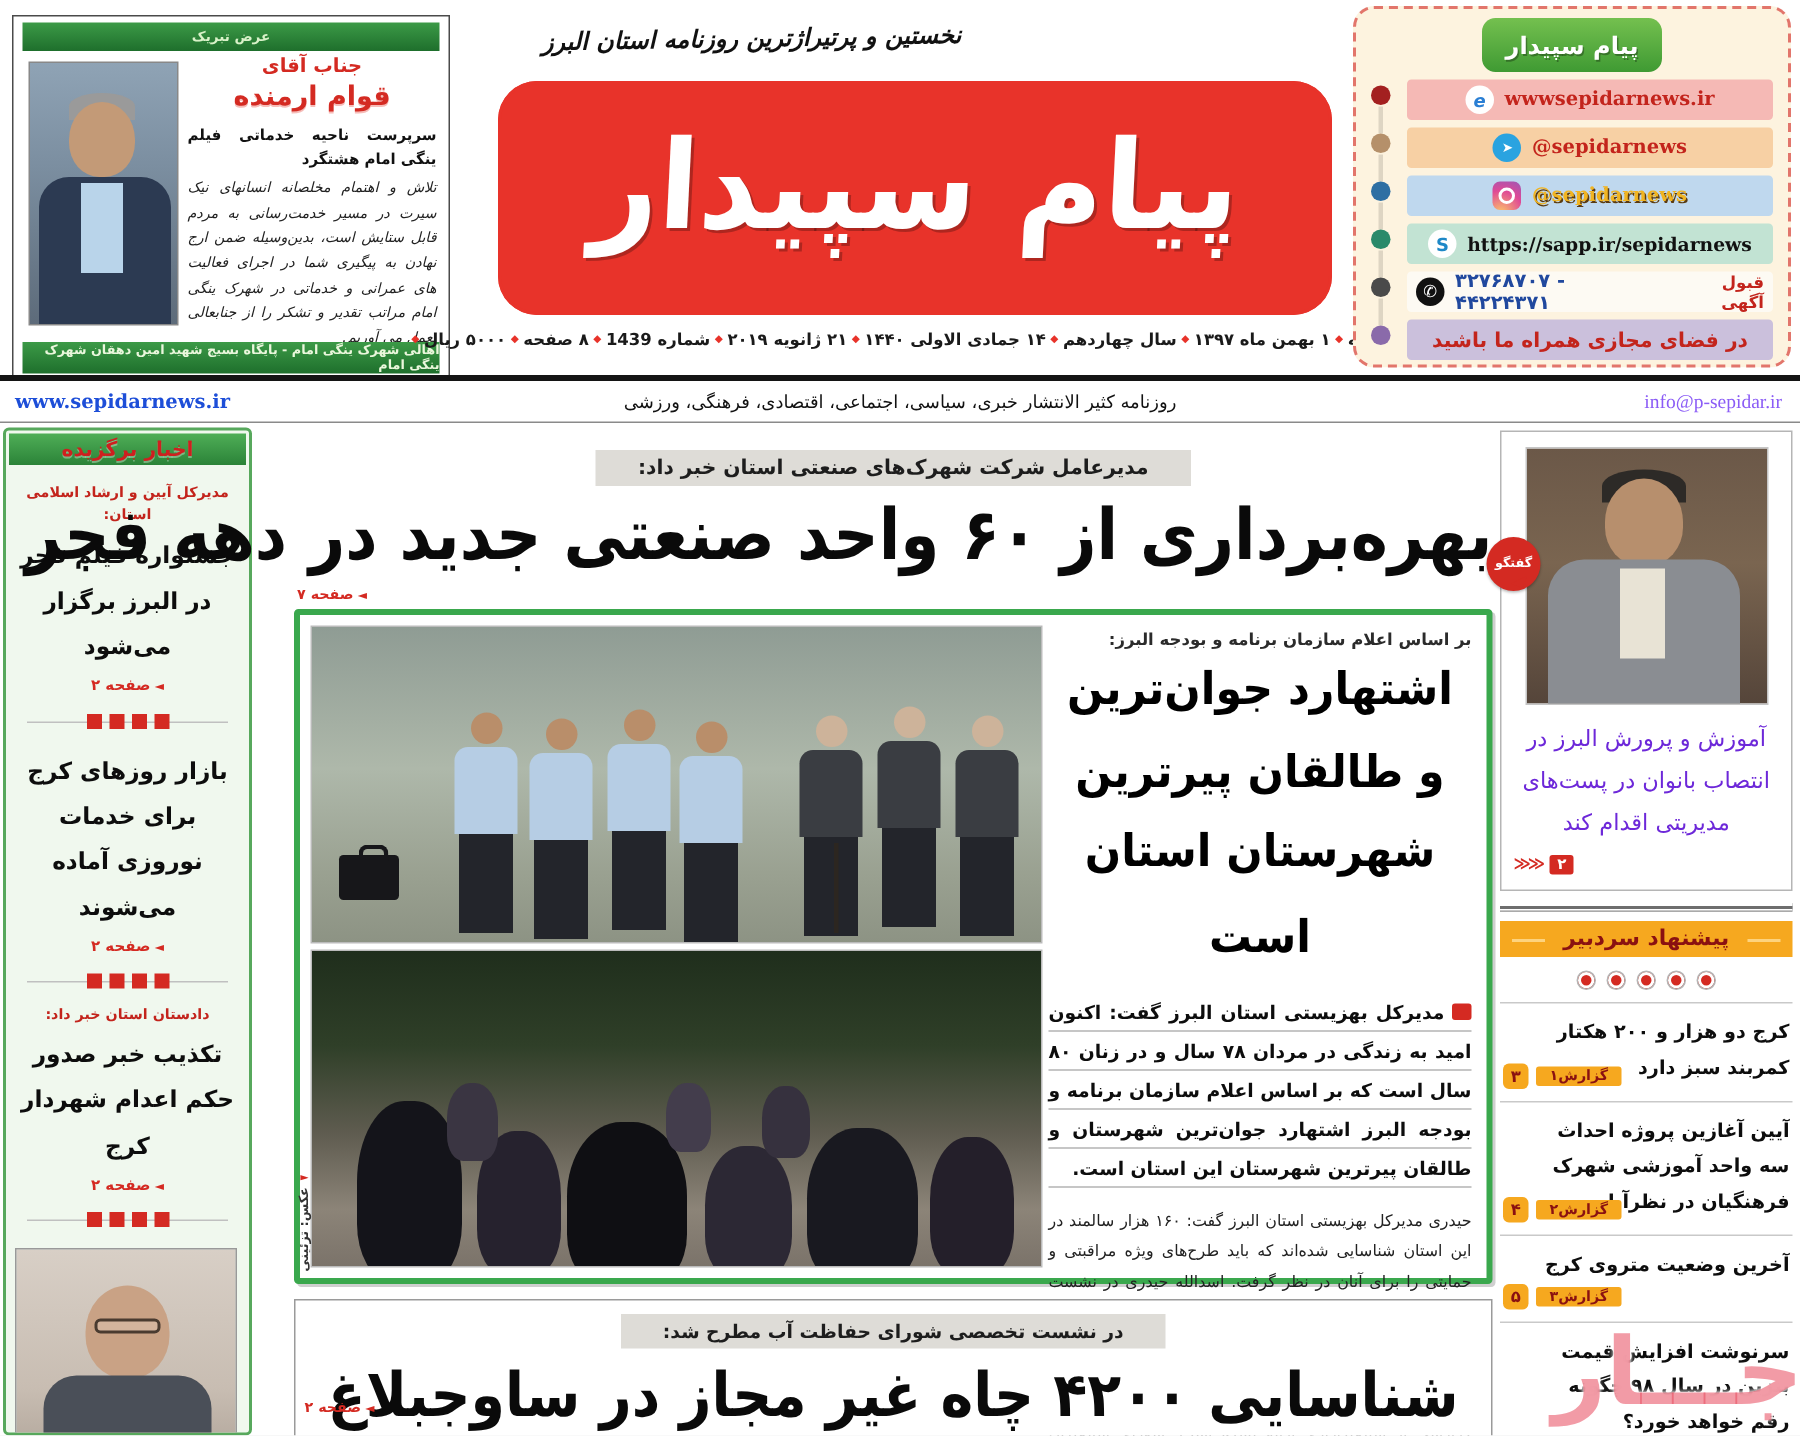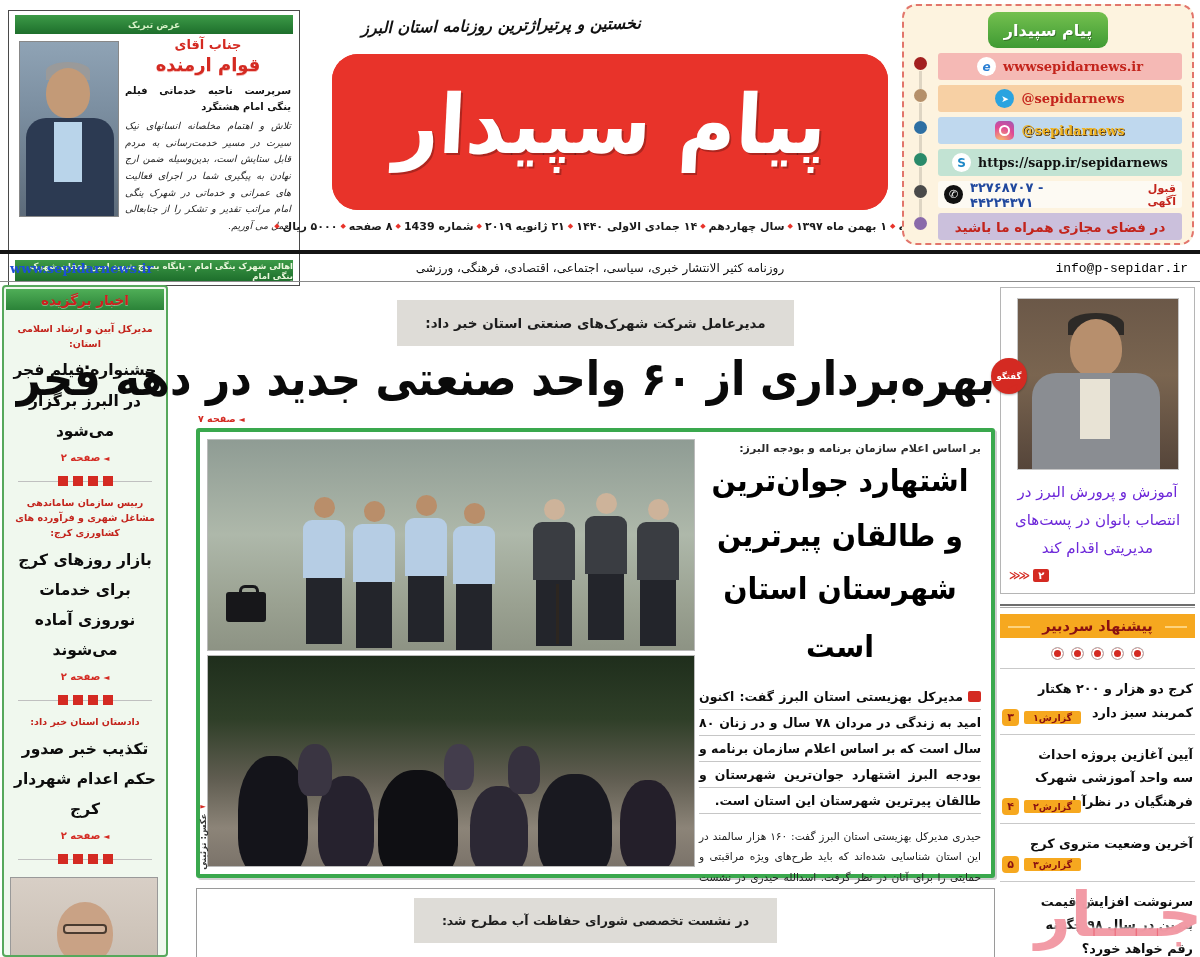--- a/index.html
+++ b/index.html
@@ -1,20 +1,20 @@
 <!DOCTYPE html>
 <html dir="rtl" lang="fa"><head>
 <meta charset="utf-8">
 <style>
   * { margin:0; padding:0; box-sizing:border-box; }
   body { font-family:"DejaVu Sans", sans-serif; background:#e9e9e9; }
   #page { position:relative; width:1200px; height:957px; background:#fff; overflow:hidden; margin:0 auto; direction:rtl; }
 
   
-  .adbox { position:absolute; left:8px; top:10px; width:292px; height:276px; border:1px solid #4a4a4a; background:#fff; }
+  .adbox { position:absolute; left:8px; top:10px; width:292px; height:244px; border:1px solid #4a4a4a; background:#fff; }
   .ad-header { position:absolute; top:4px; left:6px; right:6px; height:19px; background:linear-gradient(#3c9a47,#1e6f2c); color:#d9f2c9; font-size:9px; font-weight:bold; display:flex; align-items:center; justify-content:center; }
   .ad-photo { position:absolute; left:10px; top:30px; width:100px; height:176px; border:1px solid #888; background:linear-gradient(180deg,#8fa3b5 0%,#7b8ea0 40%,#5d6b7a 100%); overflow:hidden; }
   .ad-photo .hd { position:absolute; top:26px; left:26px; width:44px; height:50px; border-radius:50% 50% 46% 46%; background:#c39a77; }
   .ad-photo .hair { position:absolute; top:20px; left:26px; width:44px; height:18px; border-radius:50% 50% 0 0; background:#9a9a9a; }
   .ad-photo .bd { position:absolute; top:76px; left:6px; width:88px; height:100px; border-radius:20px 20px 0 0; background:#2c3a52; }
   .ad-photo .sh { position:absolute; top:80px; left:34px; width:28px; height:60px; background:#b9d4ea; }
   .ad-content { position:absolute; top:26px; left:116px; right:8px; }
   .ad-salutation { color:#d42a22; font-weight:bold; font-size:13px; text-align:center; }
   .ad-name { color:#d42a22; font-weight:bold; font-size:18px; text-align:center; margin-top:2px; text-shadow:0 1px 0 #f6bdb9; }
   .ad-title { font-size:10px; font-weight:bold; color:#111; text-align:justify; margin-top:8px; line-height:1.6; }
@@ -53,42 +53,42 @@
   .dot-rail { position:absolute; top:51px; left:10px; display:flex; flex-direction:column; gap:19px; }
   .dot-rail i { width:13px; height:13px; border-radius:50%; display:block; position:relative; }
   .dot-rail i::after { content:""; position:absolute; top:14px; left:5px; width:3px; height:18px; background:rgba(0,0,0,0.12); }
   .dot-rail i:last-child::after { display:none; }
 
   
   .black-rule { position:absolute; top:250px; left:0; width:1200px; height:4px; background:#141414; }
   .info-strip { position:absolute; top:257px; left:0; width:1200px; height:22px; display:flex; align-items:center; }
   .info-strip .s-left { position:absolute; left:10px; font-family:"DejaVu Serif",serif; font-weight:bold; font-size:13px; direction:ltr; color:#1d4ed8; }
   .info-strip .s-center { width:100%; text-align:center; font-size:12px; color:#111; }
-  .info-strip .s-right { position:absolute; right:12px; font-family:Liberation Mono, monospace; font-size:13px; direction:ltr; color:#000000;margin-left:10px; }
+  .info-strip .s-right { position:absolute; right:12px; font-family:Liberation Serif, serif; font-size:13px; direction:ltr; color:#8b5cf6;margin-left:10px; }
   .thin-rule { position:absolute; top:281px; left:0; width:1200px; height:1px; background:#8a8a8a; }
 
   
   .leftbar { position:absolute; left:2px; top:285px; width:166px; height:672px; background:#f0f8ee; border:2px solid #57a85c; border-radius:4px; overflow:hidden; }
   .lb-header { margin:2px; height:21px; background:linear-gradient(#4fae57,#2b8338); color:#cf1f1f; font-weight:bold; font-size:13.5px; display:flex; align-items:center; justify-content:center; text-shadow:0 1px 0 rgba(255,255,255,0.35); }
   .lb-item { padding:9px 8px 4px; }
   .lb-kicker { color:#c3241c; font-size:9.5px; font-weight:bold; text-align:center; line-height:1.6; }
   .lb-headline { color:#0d0d0d; font-size:15.5px; font-weight:bold; text-align:center; line-height:1.95; margin-top:4px; }
   .pageref { color:#d42a22; font-size:10px; font-weight:bold; text-align:center; margin-top:6px; }
   .pageref::before { content:"◄ "; font-size:8px; }
   .sq-divider { position:relative; display:flex; justify-content:center; gap:5px; margin:8px 20px 0; height:11px; align-items:center; }
   .sq-divider::before { content:""; position:absolute; left:-6px; right:-6px; top:50%; height:1px; background:#c0c0c0; }
   .sq-divider i { width:10px; height:10px; background:#d42a22; position:relative; z-index:1; }
   .lb-photo { width:148px; height:156px; margin:4px auto 0; border:1px solid #999; background:linear-gradient(180deg,#d8cfc6 0%,#c8bdb2 60%,#a99d92 100%); position:relative; overflow:hidden; }
   .lb-photo .hd { position:absolute; top:24px; left:46px; width:56px; height:62px; border-radius:50% 50% 46% 46%; background:#c9a285; }
   .lb-photo .gl { position:absolute; top:46px; left:52px; width:44px; height:10px; border:2px solid #4a3b30; border-radius:4px; background:rgba(255,255,255,0.2); }
   .lb-photo .bd { position:absolute; top:84px; left:18px; width:112px; height:74px; border-radius:22px 22px 0 0; background:#4a4f58; }
 
   
   .centercol { position:absolute; left:196px; top:284px; width:799px; }
-  .kbar { margin:16px auto 0; width:max-content; max-width:96%; background:#dedcd7; color:#1d1d1d; font-weight:bold; font-size:13.5px; padding:15px 28px; text-align:center; }
+  .kbar { margin:16px auto 0; width:max-content; max-width:96%; background:#dedcd7; color:#1d1d1d; font-weight:bold; font-size:13.5px; padding:4px 28px; text-align:center; }
   .lead-headline { text-align:center; font-weight:bold; font-size:42px; color:#0a0a0a; margin-top:8px; white-space:nowrap; letter-spacing:-1px; transform:scaleY(1.12); }
   .lead-page { text-align:left; margin:10px 2px 0; color:#d42a22; font-size:9.5px; font-weight:bold; }
   .lead-page::before { content:"◄ "; font-size:8px; }
   .green-box { margin-top:4px; height:450px; border:4px solid #3aa84d; border-radius:3px; position:relative; background:#fff; box-shadow:2px 2px 0 #cfcfcf; }
   .gb-photos { position:absolute; top:7px; left:7px; width:488px; bottom:7px; display:flex; flex-direction:column; gap:4px; }
   .gb-photo { flex:1; border:1px solid #bbb; position:relative; overflow:hidden; }
   .ph-youth { background:linear-gradient(180deg,#8f9c94 0%,#aeb8aa 45%,#9aa191 78%,#8d9384 100%); }
   .fig { position:absolute; bottom:6px; width:52px; }
   .fig .hd { width:21px; height:21px; border-radius:50%; background:#b98e6a; margin:0 auto; }
   .fig .bd { width:42px; height:58px; background:#b6cde4; border-radius:9px 9px 0 0; margin:2px auto 0; }
@@ -233,21 +233,20 @@
       <div class="pageref">صفحه ۲</div>
     </div>
     <div class="sq-divider">
         <i></i>
         <i></i>
         <i></i>
         <i></i>
       </div>
 
     <div class="lb-item">
-      <div class="lb-kicker">رییس سازمان ساماندهی مشاغل شهری و فرآورده های کشاورزی کرج:</div>
       <div class="lb-headline">بازار روزهای کرج برای خدمات نوروزی آماده می‌شوند</div>
       <div class="pageref">صفحه ۲</div>
     </div>
     <div class="sq-divider">
         <i></i>
         <i></i>
         <i></i>
         <i></i>
       </div>
 

